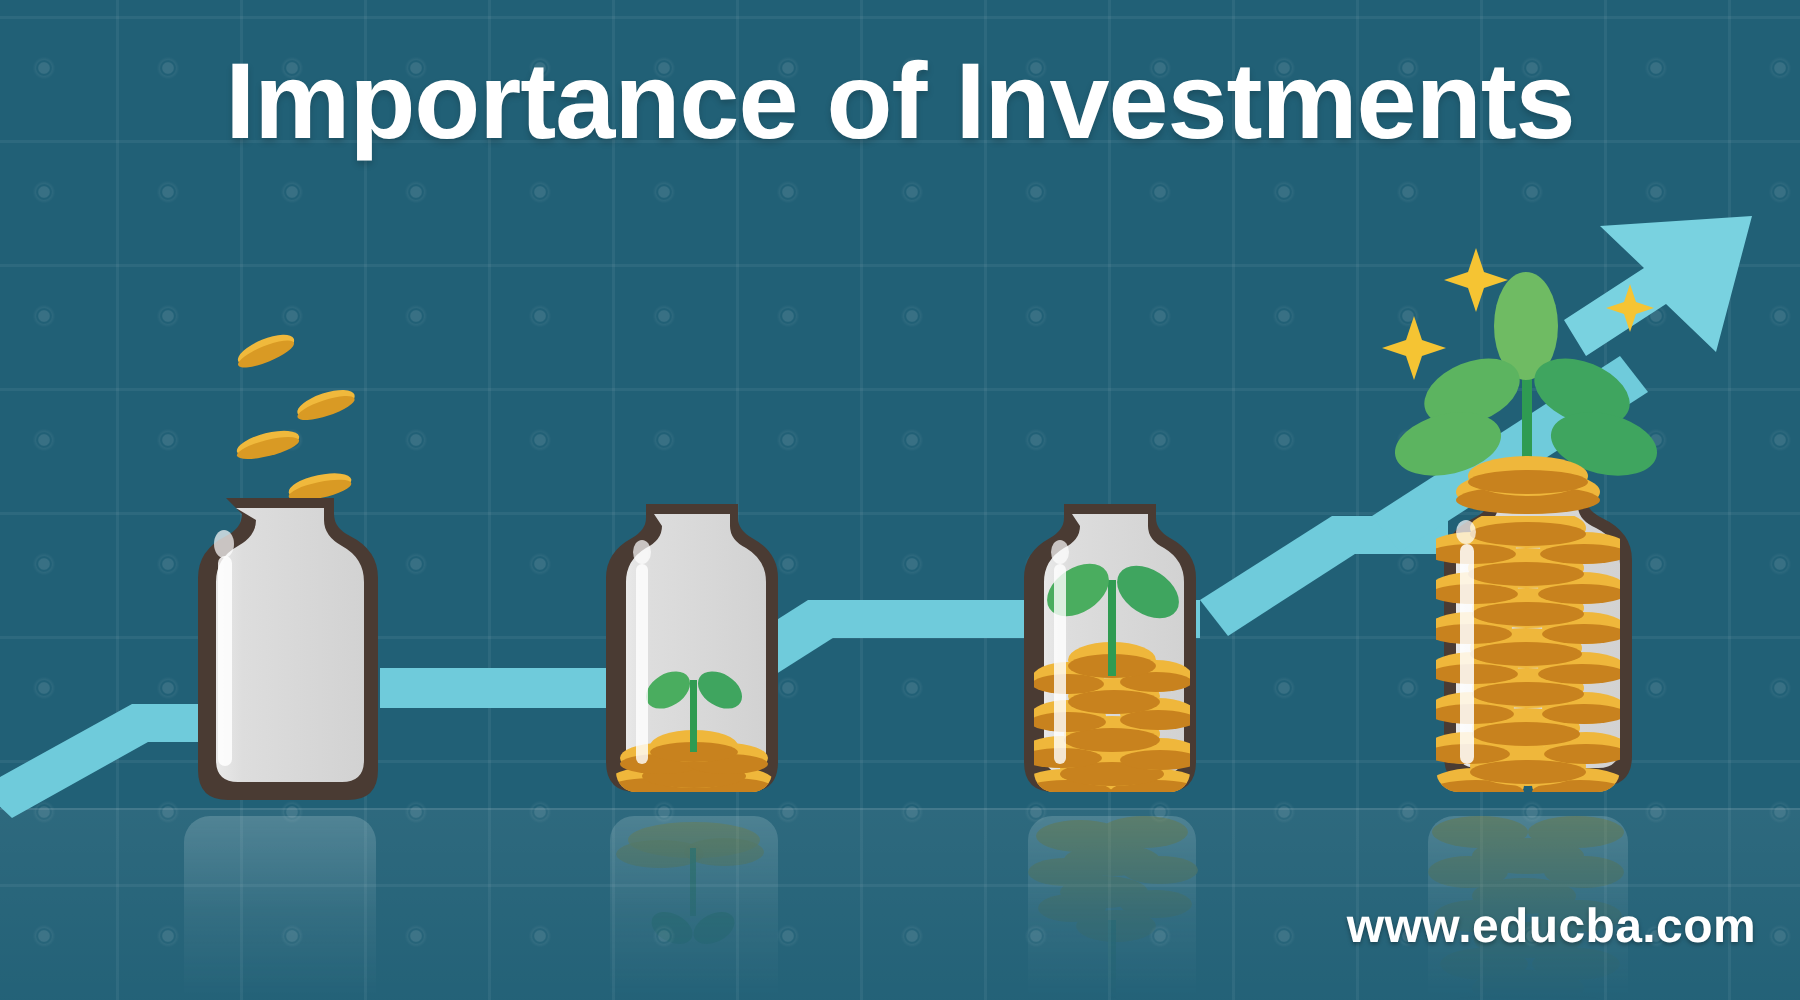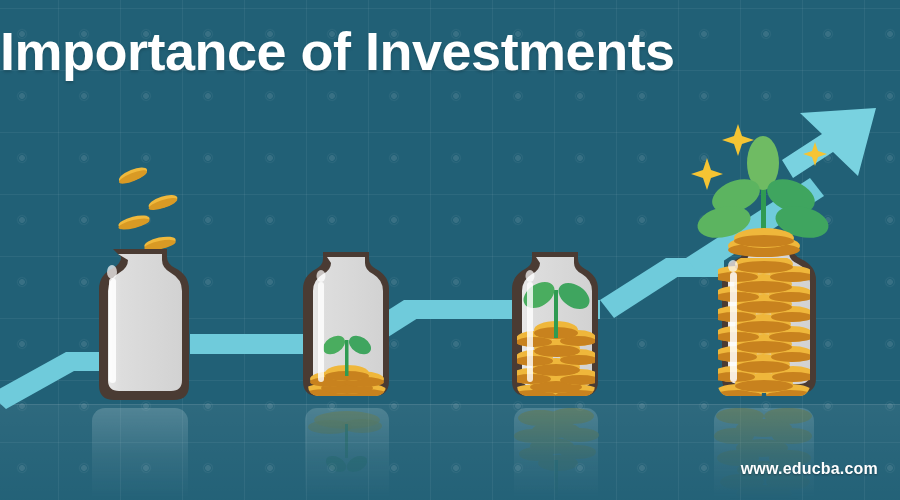--- a/index.html
+++ b/index.html
@@ -34,34 +34,34 @@
     position:absolute;left:0;right:0;top:404px;height:96px;
     background:linear-gradient(to bottom, rgba(255,255,255,.060), rgba(255,255,255,.030) 55%, rgba(255,255,255,.012));
   }
   .floor-line{
     position:absolute;left:0;right:0;top:404px;height:1px;
     background:rgba(255,255,255,.10);
   }
   
   .title{
     position:absolute;left:0;right:0;top:24px;
-    text-align:left;
+    text-align:center;
     color:#ffffff;
     font-size:54px;
     font-weight:bold;
     letter-spacing:-0.5px;
     line-height:1;
     text-shadow:0 2px 3px rgba(0,0,0,.18);
     font-family:"Liberation Sans", sans-serif;
     white-space:nowrap;
   }
   
   .watermark{
     position:absolute;right:22px;bottom:22px;
-    color:#ffffff;font-size:16px;font-weight:bold;
+    color:#ffffff;font-size:24px;font-weight:bold;
     letter-spacing:.2px;
     text-shadow:0 1px 2px rgba(0,0,0,.35);
   }
   
   .art{position:absolute;inset:0;}
   .art.behind{z-index:2;}
   .art.refl{z-index:3;}
   .art.front{z-index:4;}
   .title,.watermark{z-index:6;}
   .floor,.floor-line{z-index:1;}

